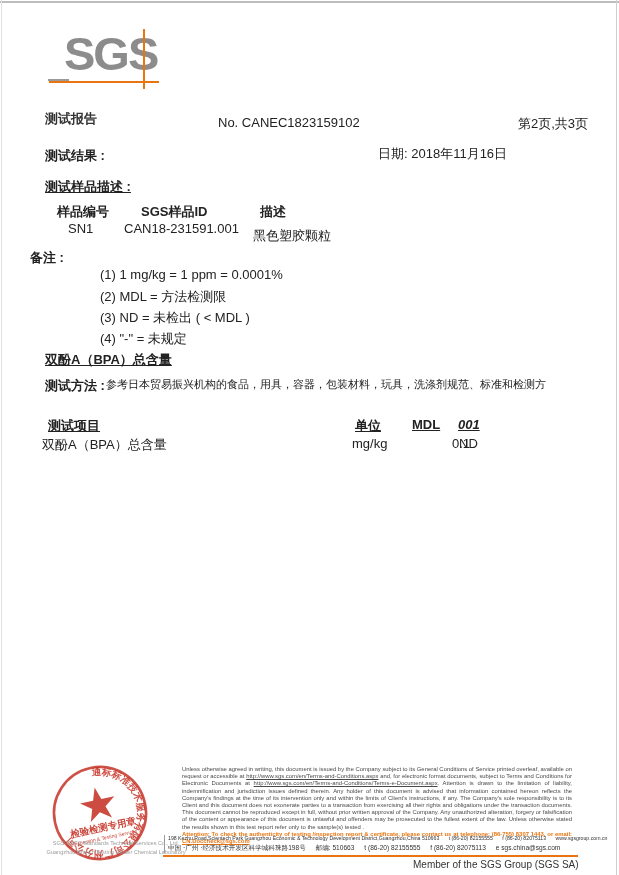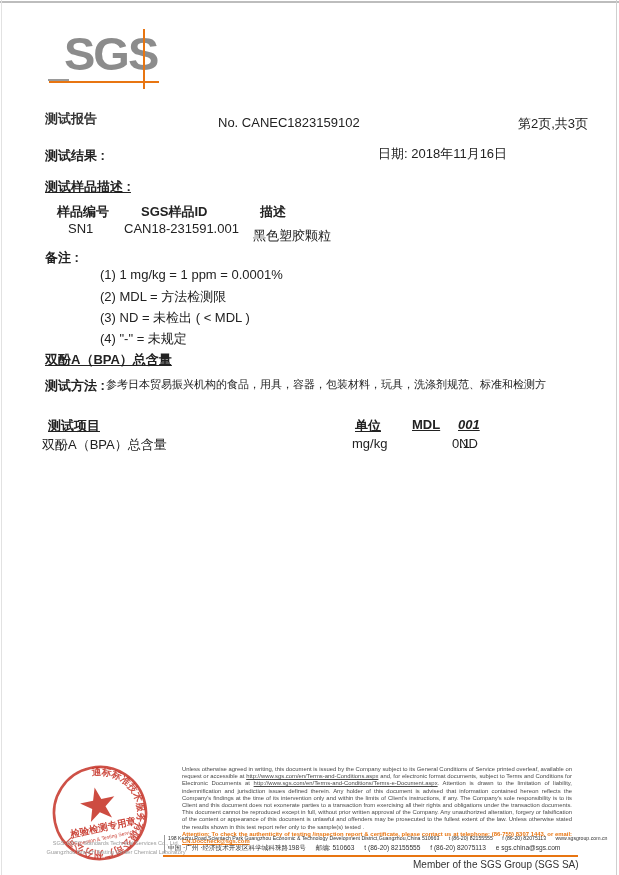--- a/index.html
+++ b/index.html
@@ -72,21 +72,21 @@
   <div class="abs fs11 bold ul" style="left:45px; top:178px;">测试样品描述 :</div>
 
   <div class="abs fs11 bold" style="left:57px;  top:203px;">样品编号</div>
   <div class="abs fs11 bold" style="left:141px; top:203px;">SGS样品ID</div>
   <div class="abs fs11 bold" style="left:260px; top:203px;">描述</div>
 
   <div class="abs fs11" style="left:68px;  top:221px;">SN1</div>
   <div class="abs fs11" style="left:124px; top:221px;">CAN18-231591.001</div>
   <div class="abs fs11" style="left:253px; top:227px;">黑色塑胶颗粒</div>
 
-  <div class="abs fs11 bold" style="left:45px; top:249px;">备注 :</div>
+  <div class="abs fs11 bold" style="left:30px; top:249px;">备注 :</div>
   <div class="abs fs11" style="left:100px; top:267px;">(1) 1 mg/kg = 1 ppm = 0.0001%</div>
   <div class="abs fs11" style="left:100px; top:288px;">(2) MDL = 方法检测限</div>
   <div class="abs fs11" style="left:100px; top:309px;">(3) ND = 未检出 ( &lt; MDL )</div>
   <div class="abs fs11" style="left:100px; top:330px;">(4) "-" = 未规定</div>
 
   <div class="abs fs11 bold ul" style="left:45px; top:351px;">双酚A（BPA）总含量</div>
 
   <div class="abs fs11 bold" style="left:45px; top:377px;">测试方法 :</div>
   <div class="abs method-text" style="left:100px; top:374px;">
     <span>参考日本贸易振兴机构的食品，用具，容器，包装材料，玩具，洗涤剂规范、标准和检测方</span><br>

